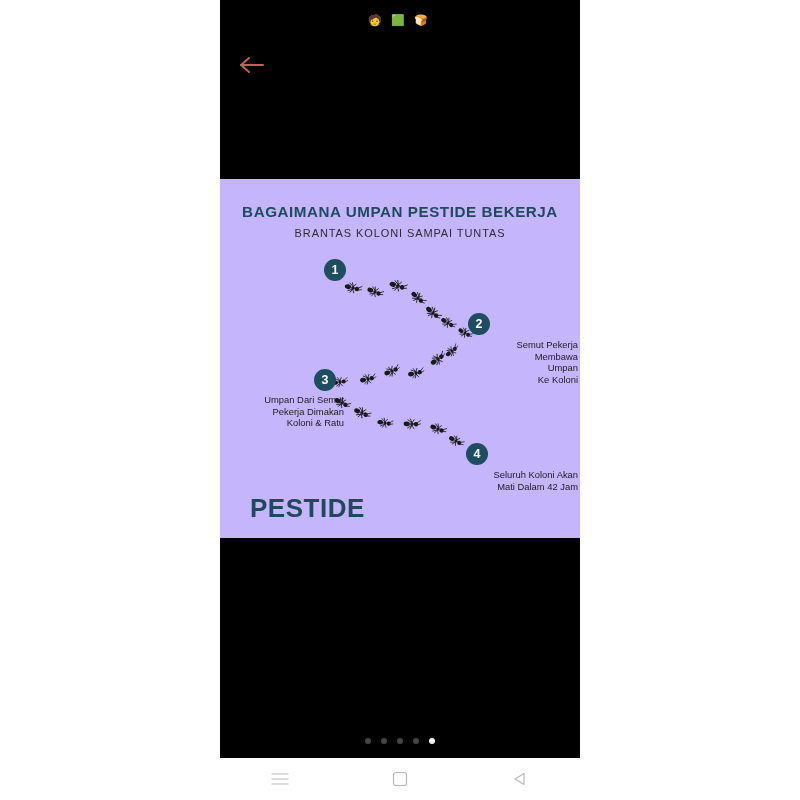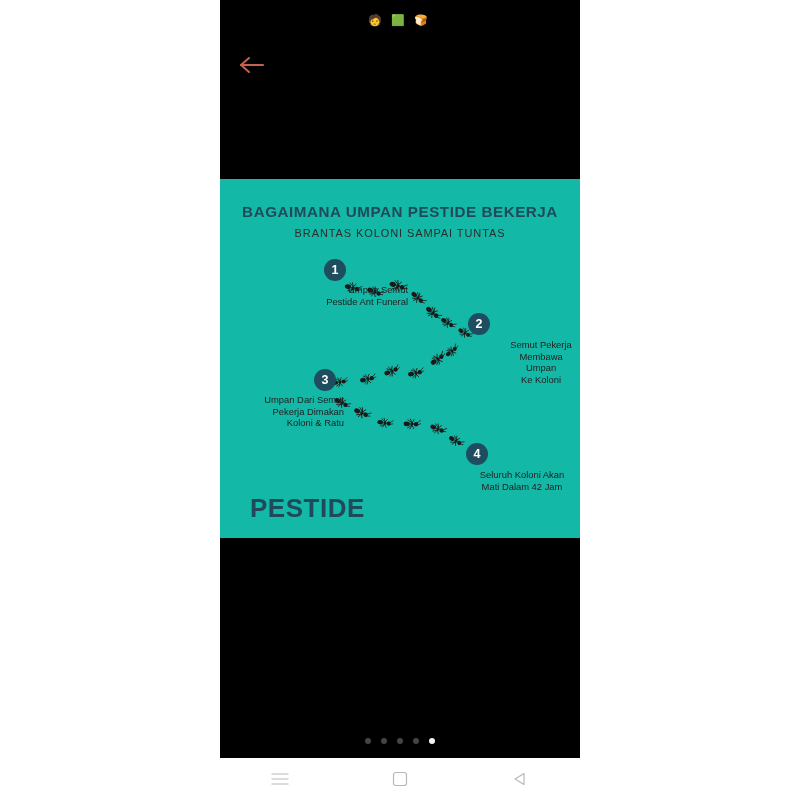--- a/index.html
+++ b/index.html
@@ -61,21 +61,21 @@
   }
   .back-arrow svg { display: block; }
 
   
   .info-card {
     position: absolute;
     left: 0;
     top: 179px;
     width: 360px;
     height: 359px;
-    background: #14b8a6;
+    background: #c4b5fd;
   }
 
   .headline {
     position: absolute;
     left: 0;
     top: 24px;
     width: 100%;
     text-align: center;
     font-size: 15.2px;
     font-weight: bold;
@@ -135,29 +135,29 @@
     white-space: pre-line;
   }
 
   
   #step-1 { left: 86px; top: 8px; width: 120px; }
   #step-1 .badge { margin: 0 0 3px 18px; }
   #step-1 .step-text { text-align: right; padding-right: 18px; }
 
   #step-2 { left: 248px; top: 62px; width: 110px; }
   #step-2 .badge { margin: 0 0 4px 0px; }
-  #step-2 .step-text { text-align: center; margin-left: 36px; }
+  #step-2 .step-text { text-align: right; margin-left: 36px; }
 
   #step-3 { left: 4px; top: 118px; width: 128px; }
   #step-3 .badge { margin: 0 0 3px 90px; }
   #step-3 .step-text { text-align: right; padding-right: 8px; }
 
   #step-4 { left: 238px; top: 192px; width: 120px; }
   #step-4 .badge { margin: 0 0 4px 8px; }
-  #step-4 .step-text { text-align: center; padding-left: 8px; }
+  #step-4 .step-text { text-align: right; padding-left: 8px; }
 
   
   .brand {
     position: absolute;
     left: 30px;
     top: 314px;
     font-size: 26px;
     font-weight: bold;
     letter-spacing: 0.5px;
     color: #1f4a5c;
@@ -275,22 +275,20 @@
           <use href="#ant" transform="translate(142,162) rotate(25) scale(1.25)"></use>
           <use href="#ant" transform="translate(165,172) rotate(10) scale(1.15)"></use>
           <use href="#ant" transform="translate(192,173) rotate(2) scale(1.25)"></use>
           <use href="#ant" transform="translate(218,178) rotate(22) scale(1.2)"></use>
           <use href="#ant" transform="translate(236,190) rotate(30) scale(1.15)"></use>
         </g>
       </svg>
 
       <div class="step" id="step-1">
         <div class="badge">1</div>
-        <div class="step-text">Umpan Semut
-Pestide Ant Funeral</div>
       </div>
 
       <div class="step" id="step-2">
         <div class="badge">2</div>
         <div class="step-text">Semut Pekerja
 Membawa Umpan
 Ke Koloni</div>
       </div>
 
       <div class="step" id="step-3">

